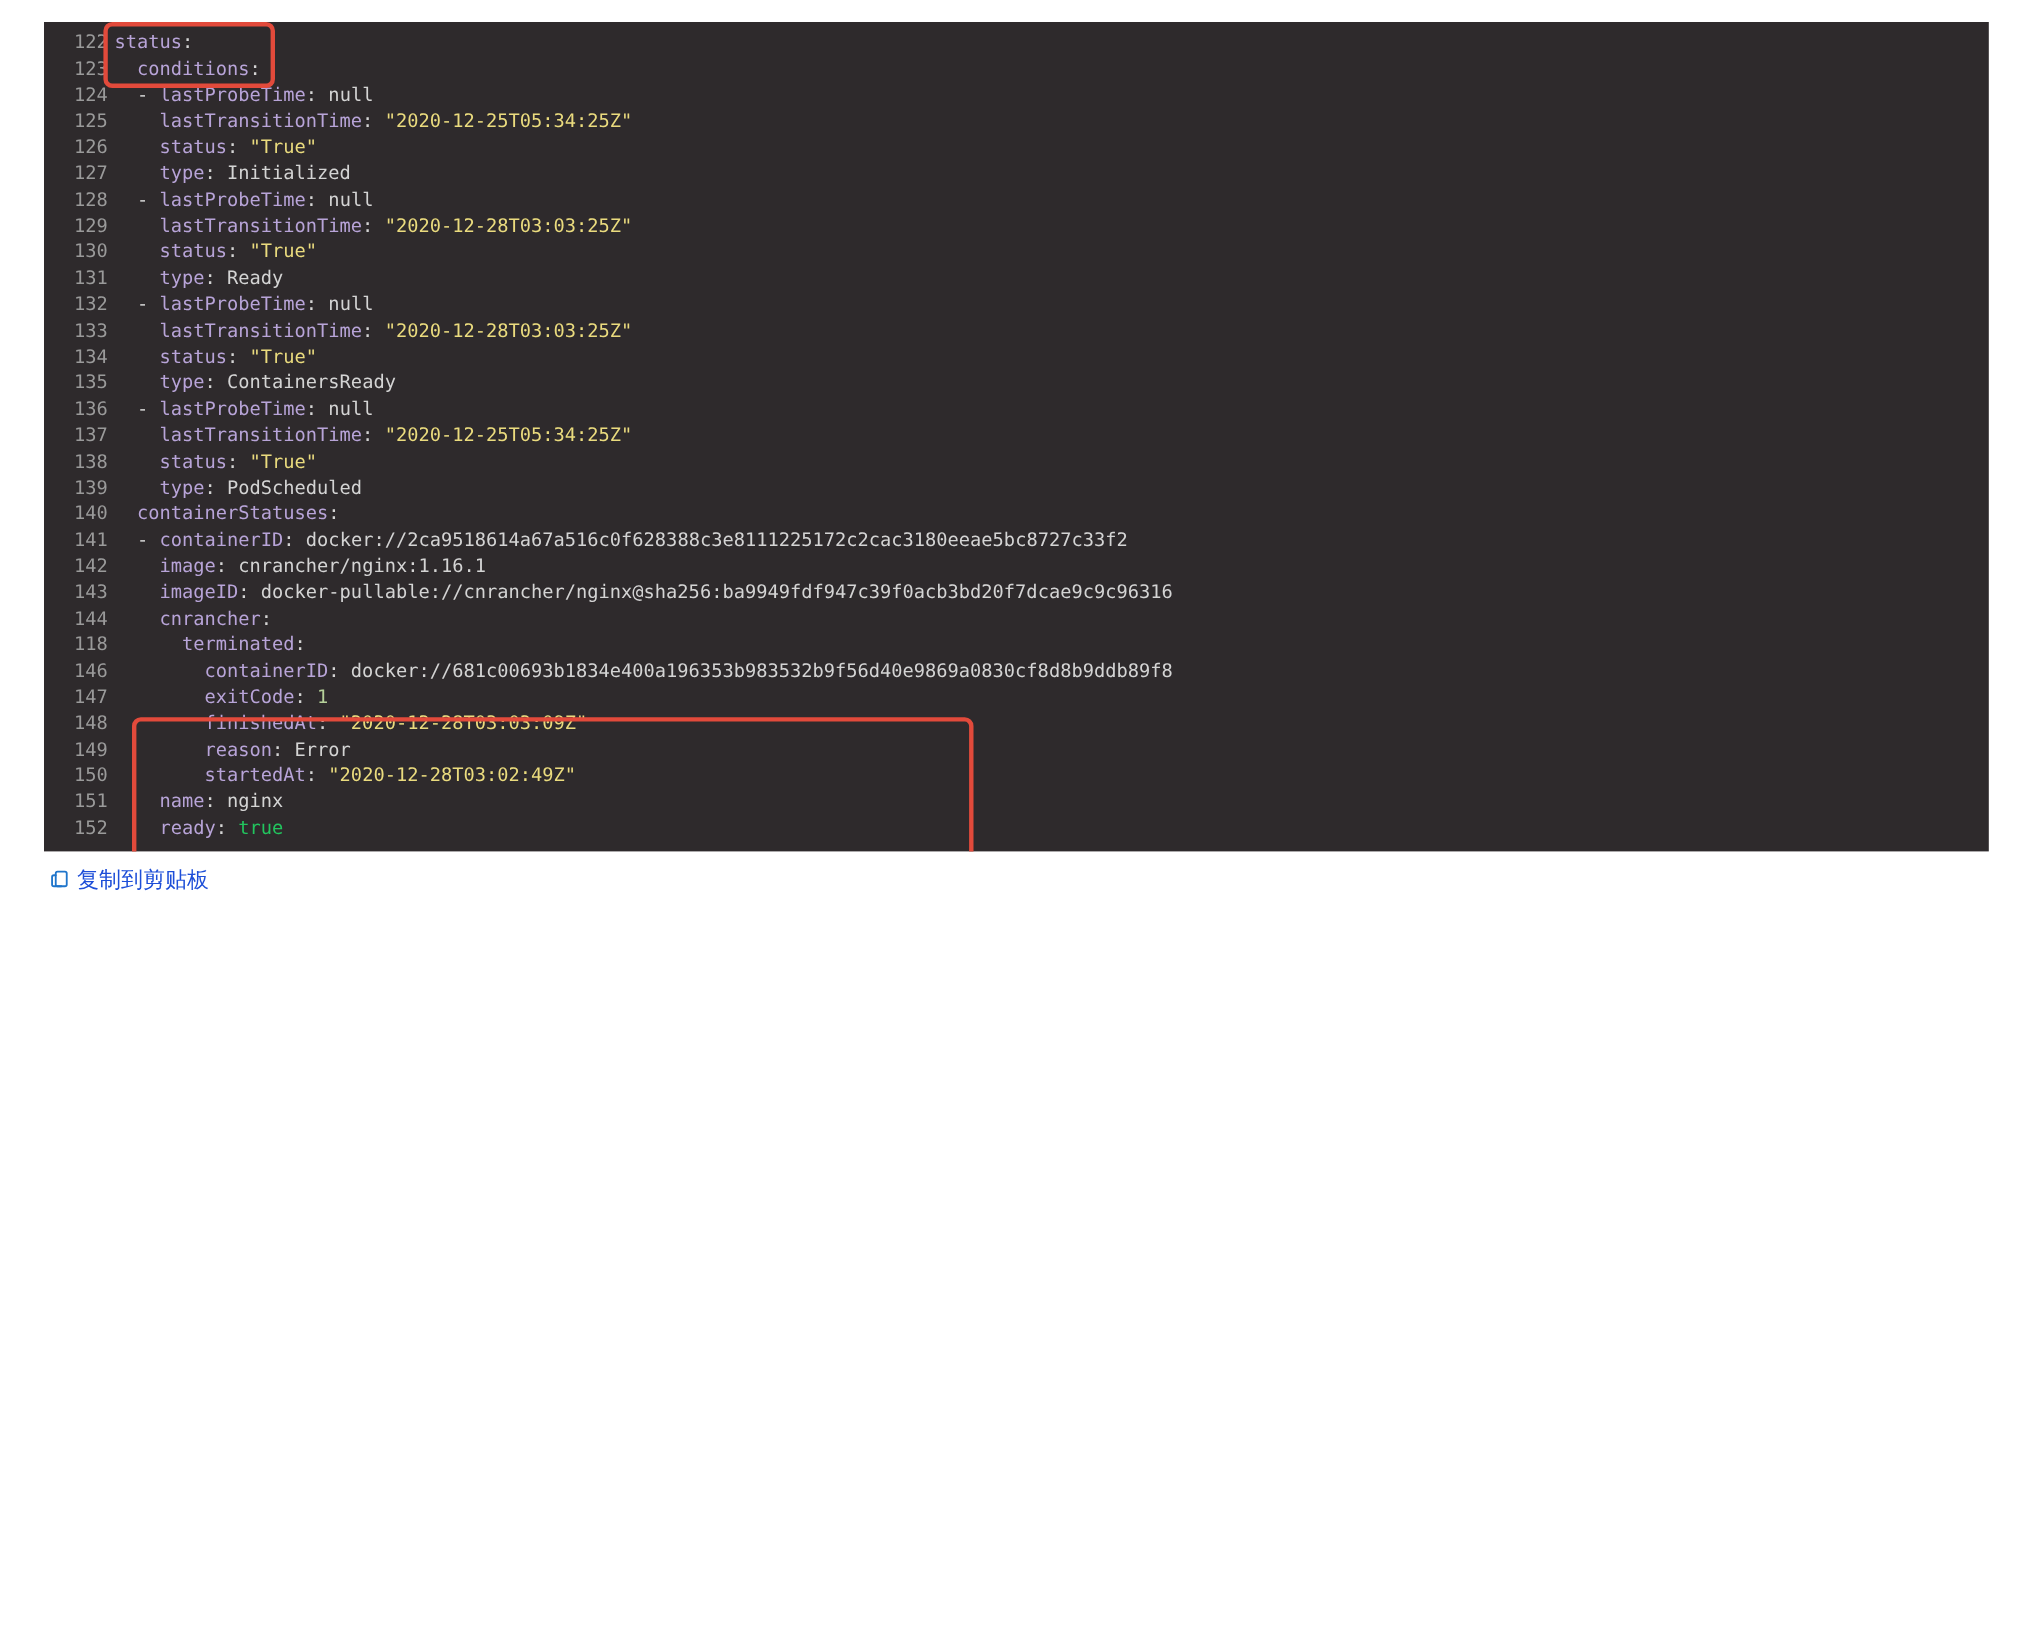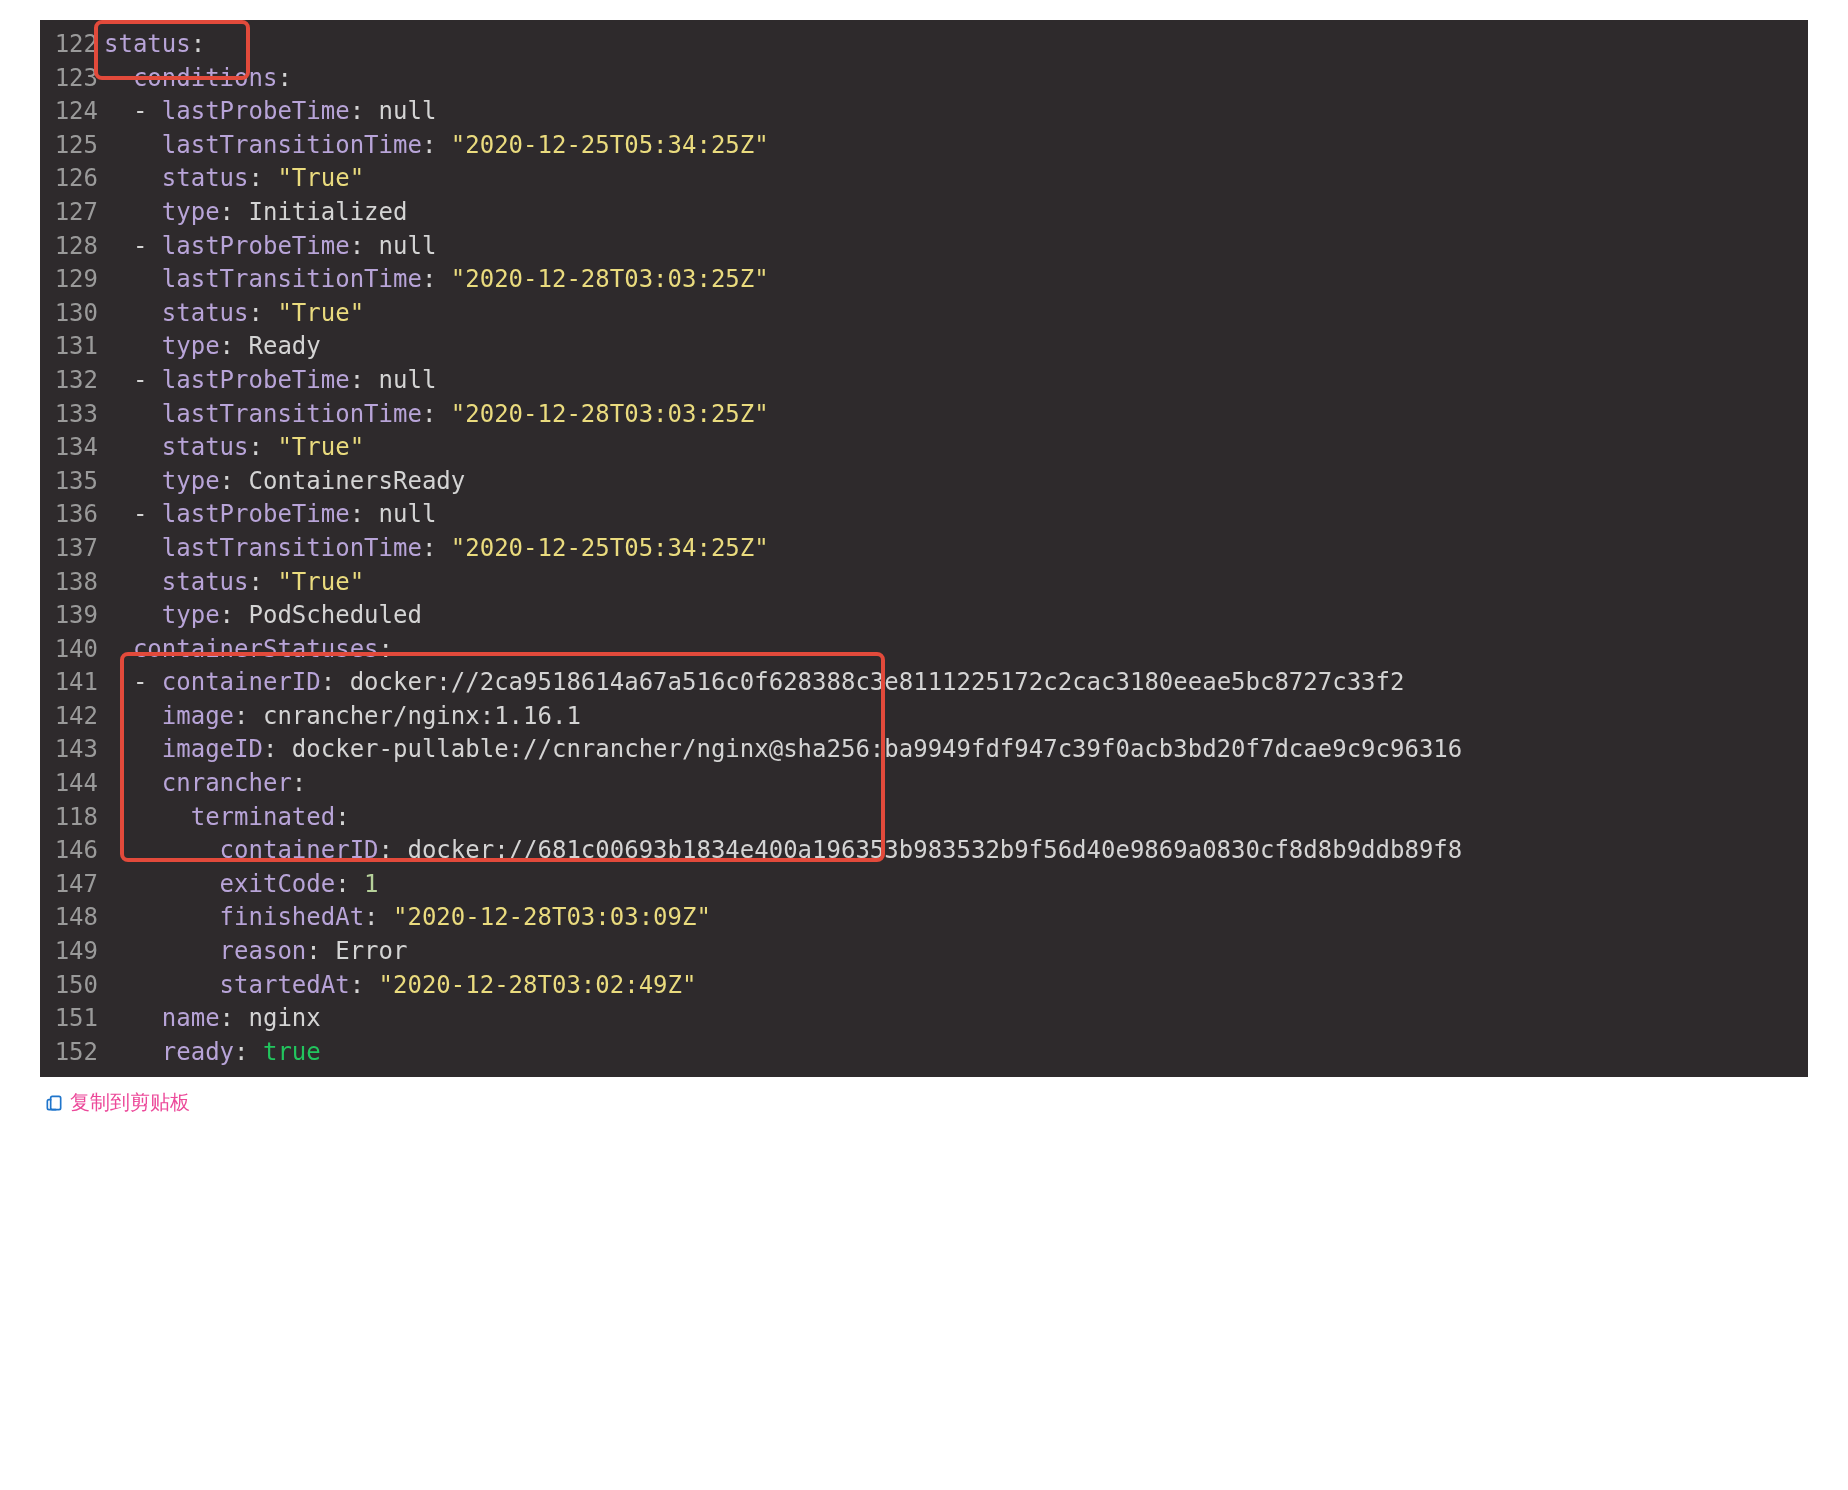--- a/index.html
+++ b/index.html
@@ -5,21 +5,21 @@
   * { margin: 0; padding: 0; box-sizing: border-box; }
   body {
     font-family: -apple-system, BlinkMacSystemFont, "Segoe UI", Arial, sans-serif;
     background: #ffffff;
     padding: 20px 40px;
   }
   .code-block {
     background: #2e2a2c;
     color: #d4d4d4;
     font-family: "Menlo", "Monaco", "Consolas", monospace;
-    font-size: 24px;
+    font-size: 17px;
     line-height: 1.4;
     padding: 8px 0;
     overflow: hidden;
     white-space: nowrap;
     position: relative;
   }
   .line {
     display: block;
     padding: 0 8px;
   }
@@ -43,21 +43,21 @@
     border: 4px solid #e24a3b;
     border-radius: 8px;
     pointer-events: none;
   }
   .hl1 { left: 54px; top: 0px; width: 156px; height: 60px; }
   .hl2 { left: 80px; top: 632px; width: 765px; height: 210px; }
   .copy-link {
     display: inline-flex;
     align-items: center;
     gap: 6px;
-    color: #ec4899;
+    color: #1d4ed8;
     font-size: 20px;
     margin-top: 12px;
     margin-left: 4px;
     cursor: pointer;
     text-decoration: none;
   }
   .copy-link .icon { display: inline-flex; }
 </style>
 </head>
 <body>

